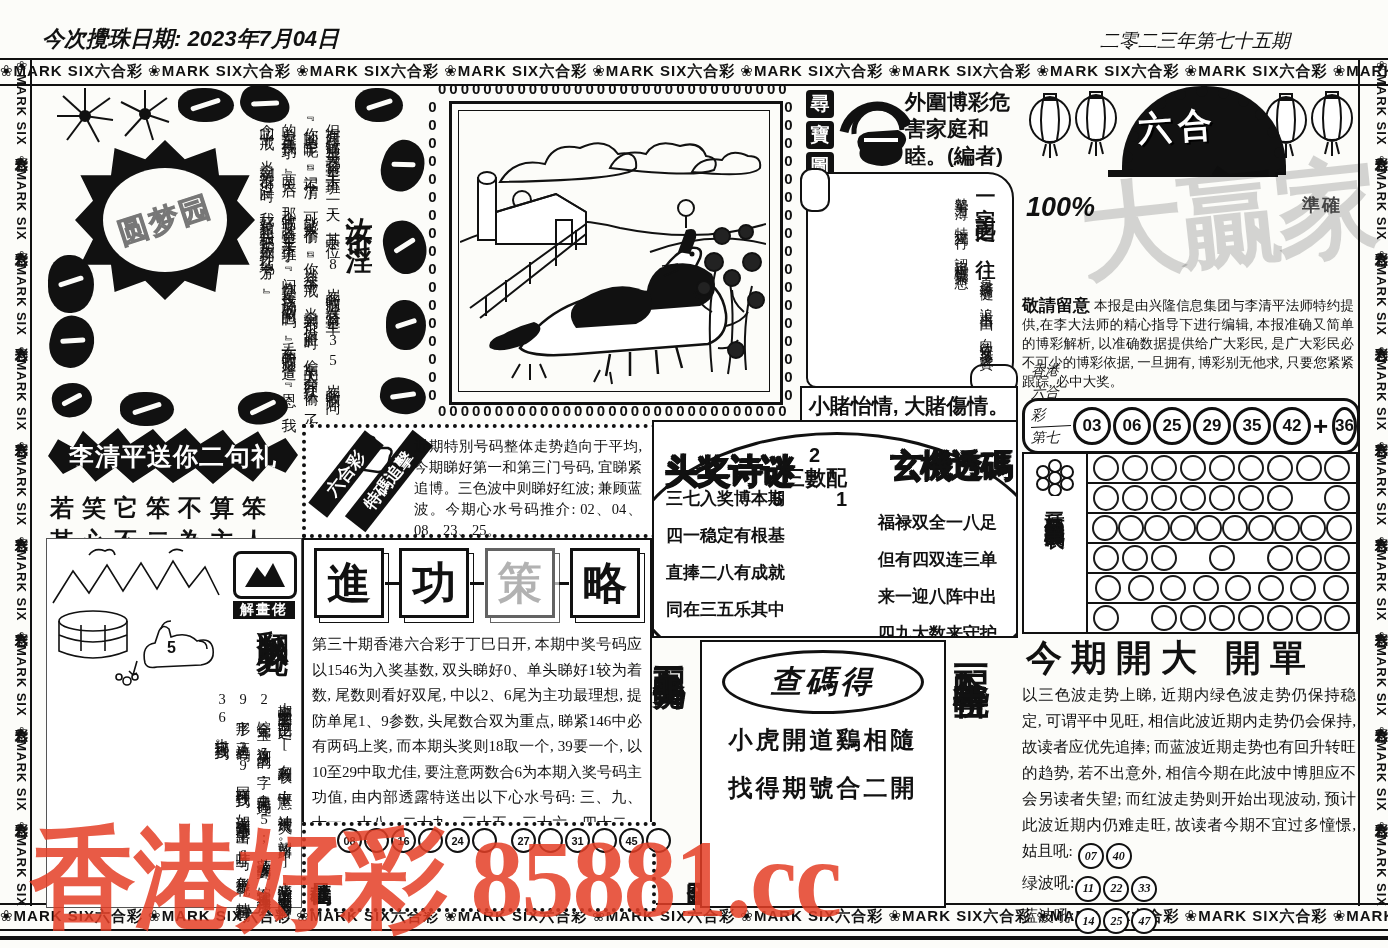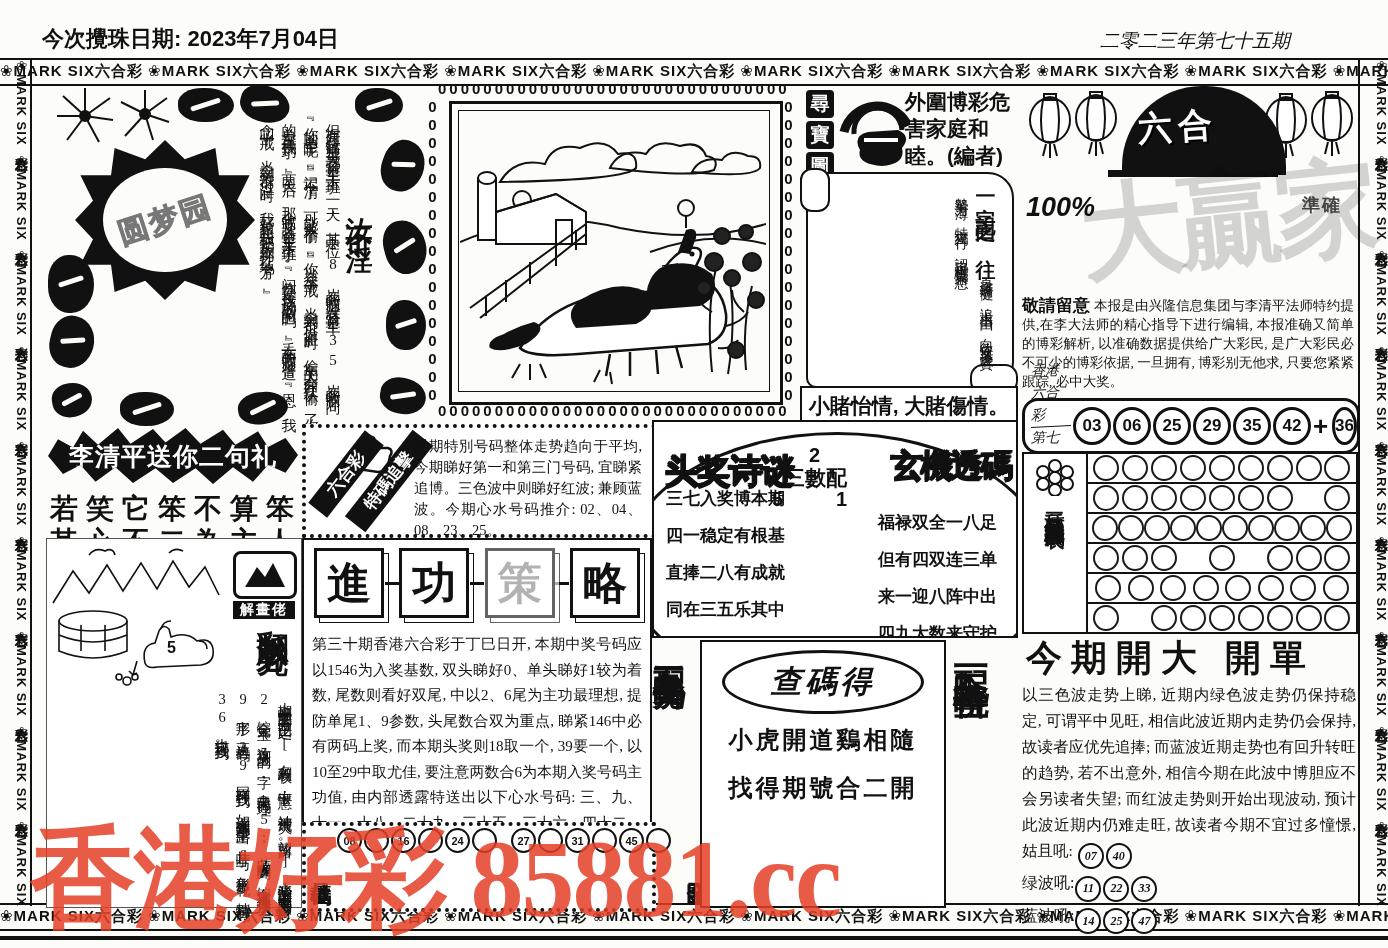--- a/index.html
+++ b/index.html
@@ -8,21 +8,21 @@
   .abs{position:absolute;}
   .vtext{writing-mode:vertical-rl;text-orientation:upright;}
   .serif{font-family:"Liberation Serif","DejaVu Serif",serif;}
   
   .h-border{left:0;width:1388px;height:24px;border-top:2px solid #111;border-bottom:2px solid #111;
             font-weight:bold;font-size:15px;line-height:22px;white-space:nowrap;overflow:hidden;letter-spacing:1px;}
   .v-border{top:58px;width:30px;height:848px;font-weight:bold;font-size:13px;overflow:hidden;
             writing-mode:vertical-rl;text-orientation:mixed;white-space:nowrap;letter-spacing:1px;}
   .bottom-rule{left:0;top:936px;width:1388px;height:4px;background:#111;}
   
-  .hdr-date{left:42px;top:24px;font-size:22px;font-weight:bold;}
+  .hdr-date{left:42px;top:24px;font-size:22px;font-weight:bold;font-style:italic;}
   .hdr-title{left:540px;top:12px;font-size:40px;font-weight:900;letter-spacing:4px;}
   .hdr-issue{left:1100px;top:28px;font-size:19px;font-style:italic;}
   
   .story-text{left:100px;top:112px;width:244px;height:300px;font-size:15px;line-height:22px;letter-spacing:4px;}
   .story-title{left:341px;top:195px;font-size:27px;font-weight:900;letter-spacing:10px;}
   .sunburst{left:75px;top:140px;width:180px;height:160px;background:#111;
             clip-path:polygon(50% 0,61% 12%,78% 5%,80% 22%,97% 22%,90% 38%,100% 50%,90% 62%,97% 78%,80% 78%,78% 95%,61% 88%,50% 100%,39% 88%,22% 95%,20% 78%,3% 78%,10% 62%,0 50%,10% 38%,3% 22%,20% 22%,22% 5%,39% 12%);}
   .sunburst-inner{left:103px;top:168px;width:124px;height:104px;background:#fcfcf9;border-radius:50%;
                   display:flex;align-items:center;justify-content:center;}
   .stamp{font-size:30px;font-weight:900;color:#9a9a9a;transform:rotate(-18deg);letter-spacing:2px;
@@ -79,21 +79,21 @@
   
   .ana-title{left:1026px;top:634px;font-size:36px;font-weight:900;letter-spacing:9px;}
   .ana-body{left:1022px;top:682px;width:334px;font-size:15.5px;line-height:26px;text-align:justify;}
   .pick{display:inline-flex;width:22px;height:22px;border:2px solid #111;border-radius:50%;align-items:center;
         justify-content:center;font-size:12px;font-weight:bold;font-style:italic;margin:0 1px;vertical-align:-4px;background:#fff;}
   .ana-line{font-size:16px;line-height:27px;}
   
   .burst-title{left:48px;top:428px;width:250px;height:56px;background:#111;color:#fff;font-size:25px;font-weight:900;
        display:flex;align-items:center;justify-content:center;letter-spacing:1px;
        clip-path:polygon(0 50%,4% 20%,10% 35%,14% 5%,20% 30%,28% 0,33% 28%,42% 2%,47% 26%,55% 0,61% 28%,70% 3%,75% 30%,84% 6%,88% 34%,95% 18%,100% 48%,95% 80%,88% 66%,82% 96%,74% 70%,66% 100%,59% 72%,50% 98%,43% 72%,34% 98%,27% 70%,19% 96%,13% 66%,6% 82%);}
-  .couplet{left:50px;top:492px;font-size:28px;font-weight:bold;letter-spacing:8px;line-height:33px;text-align:center;}
+  .couplet{left:50px;top:492px;font-size:24px;font-weight:bold;letter-spacing:8px;line-height:33px;text-align:center;}
   
   .spec-box{left:302px;top:424px;width:346px;height:106px;border:4px dotted #111;background:#fff;}
   .ribbon{position:absolute;background:#111;color:#fff;font-weight:900;text-align:center;transform:rotate(-52deg);}
   .spec-body{position:absolute;left:108px;top:8px;width:228px;font-size:14.5px;line-height:21px;text-align:justify;}
   
   .prize{left:652px;top:420px;width:362px;height:214px;border:2px solid #111;background:#fff;overflow:hidden;}
   .prize-arc{position:absolute;left:-30px;top:10px;width:420px;height:260px;border:3px solid #111;border-radius:50%;}
   .prize-title{position:absolute;font-weight:900;letter-spacing:-2px;text-shadow:2px 0 0 #111,0 2px 0 #111,1px 1px 0 #111;}
   .poem{font-size:17px;font-weight:bold;line-height:37px;white-space:nowrap;}
   .poem-note{font-size:15px;font-weight:bold;}

